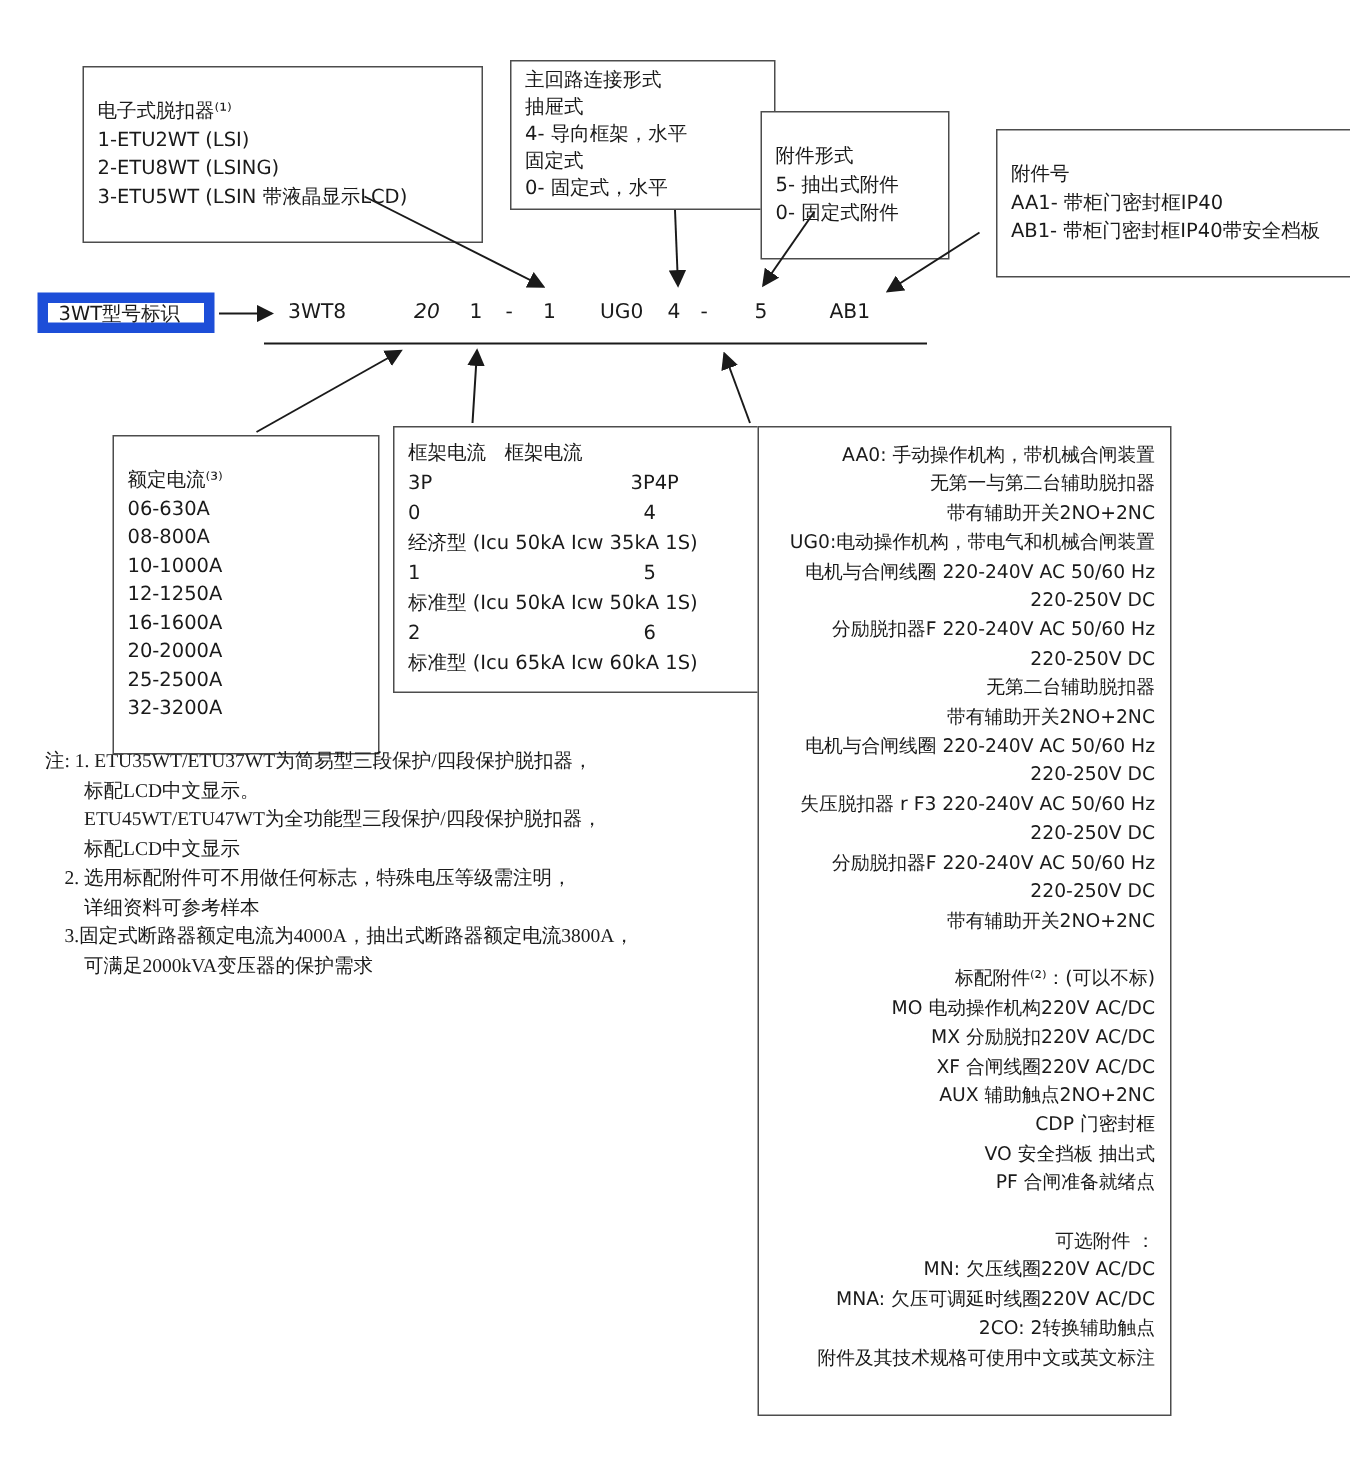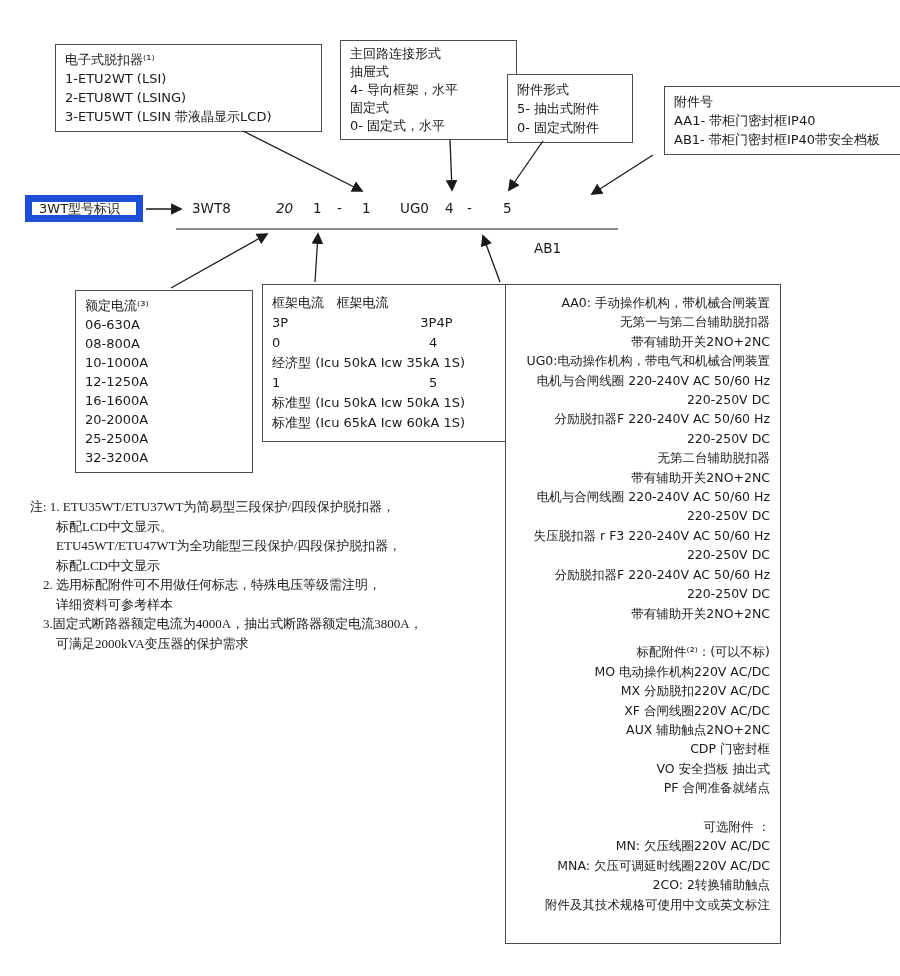--- a/index.html
+++ b/index.html
@@ -2,21 +2,21 @@
 <html><head>
 <meta charset="utf-8">
 <style>
   html,body{margin:0;padding:0;background:#fff;}
   .canvas{
     position:relative;width:900px;height:976px;background:#ffffff;
     font-family:"DejaVu Sans","Liberation Sans",sans-serif;color:#1a1a1a;overflow:hidden;
   }
   .box{
     position:absolute;border:1px solid #4d4d4d;background:#fff;
-    padding:5px 9px;font-size:13px;line-height:19px;
+    padding:20px 9px;font-size:13px;line-height:19px;
   }
   .box .line{white-space:pre;min-height:19px;}
   .plain{position:absolute;font-size:13px;line-height:19.5px;font-family:Liberation Serif, serif;}
   .plain .line{white-space:pre;min-height:19.5px;}
   #box-connection{line-height:18px;padding:4px 9px;}
   #box-connection .line{min-height:18px;}
   #box-frame{line-height:20px;padding:8px 9px;}
   #box-frame .line{min-height:20px;}
   #box-mechanism{font-size:12.5px;line-height:19.4px;height:642px;padding:8px 10px;}
   #box-mechanism .line{min-height:19.4px;}
@@ -72,20 +72,21 @@
       <div class="line">32-3200A</div>
     </div>
 
   <div class="box" id="box-frame" style="left:262px;top:284px;width:232px;">
       <div class="line">框架电流   框架电流</div>
       <div class="line">3P                                3P4P</div>
       <div class="line">0                                    4</div>
       <div class="line">经济型 (Icu 50kA Icw 35kA 1S)</div>
       <div class="line">1                                    5</div>
       <div class="line">标准型 (Icu 50kA Icw 50kA 1S)</div>
+      <div class="line">2                                    6</div>
       <div class="line">标准型 (Icu 65kA Icw 60kA 1S)</div>
     </div>
 
   <div class="box" id="box-mechanism" style="left:505px;top:284px;width:254px;text-align:right;">
       <div class="line">AA0: 手动操作机构，带机械合闸装置</div>
       <div class="line">无第一与第二台辅助脱扣器</div>
       <div class="line">带有辅助开关2NO+2NC</div>
       <div class="line">UG0:电动操作机构，带电气和机械合闸装置</div>
       <div class="line">电机与合闸线圈 220-240V AC 50/60 Hz</div>
       <div class="line">220-250V DC</div>
@@ -123,21 +124,21 @@
 
   <span class="model-seg" style="left:192px;">3WT8</span>
   <span class="model-seg" style="left:276px;font-style:italic;">20</span>
   <span class="model-seg" style="left:313px;">1</span>
   <span class="model-seg" style="left:337px;">-</span>
   <span class="model-seg" style="left:362px;">1</span>
   <span class="model-seg" style="left:400px;">UG0</span>
   <span class="model-seg" style="left:445px;">4</span>
   <span class="model-seg" style="left:467px;">-</span>
   <span class="model-seg" style="left:503px;">5</span>
-  <span class="model-seg" style="left:534px;margin-top:40px;">AB1</span>
+  <span class="model-seg" style="left:553px;">AB1</span>
 
   <div class="plain" style="left:30px;top:497px;width:480px;">
       <div class="line">注: 1. ETU35WT/ETU37WT为简易型三段保护/四段保护脱扣器，</div>
       <div class="line">        标配LCD中文显示。</div>
       <div class="line">        ETU45WT/ETU47WT为全功能型三段保护/四段保护脱扣器，</div>
       <div class="line">        标配LCD中文显示</div>
       <div class="line">    2. 选用标配附件可不用做任何标志，特殊电压等级需注明，</div>
       <div class="line">        详细资料可参考样本</div>
       <div class="line">    3.固定式断路器额定电流为4000A，抽出式断路器额定电流3800A，</div>
       <div class="line">        可满足2000kVA变压器的保护需求</div>

